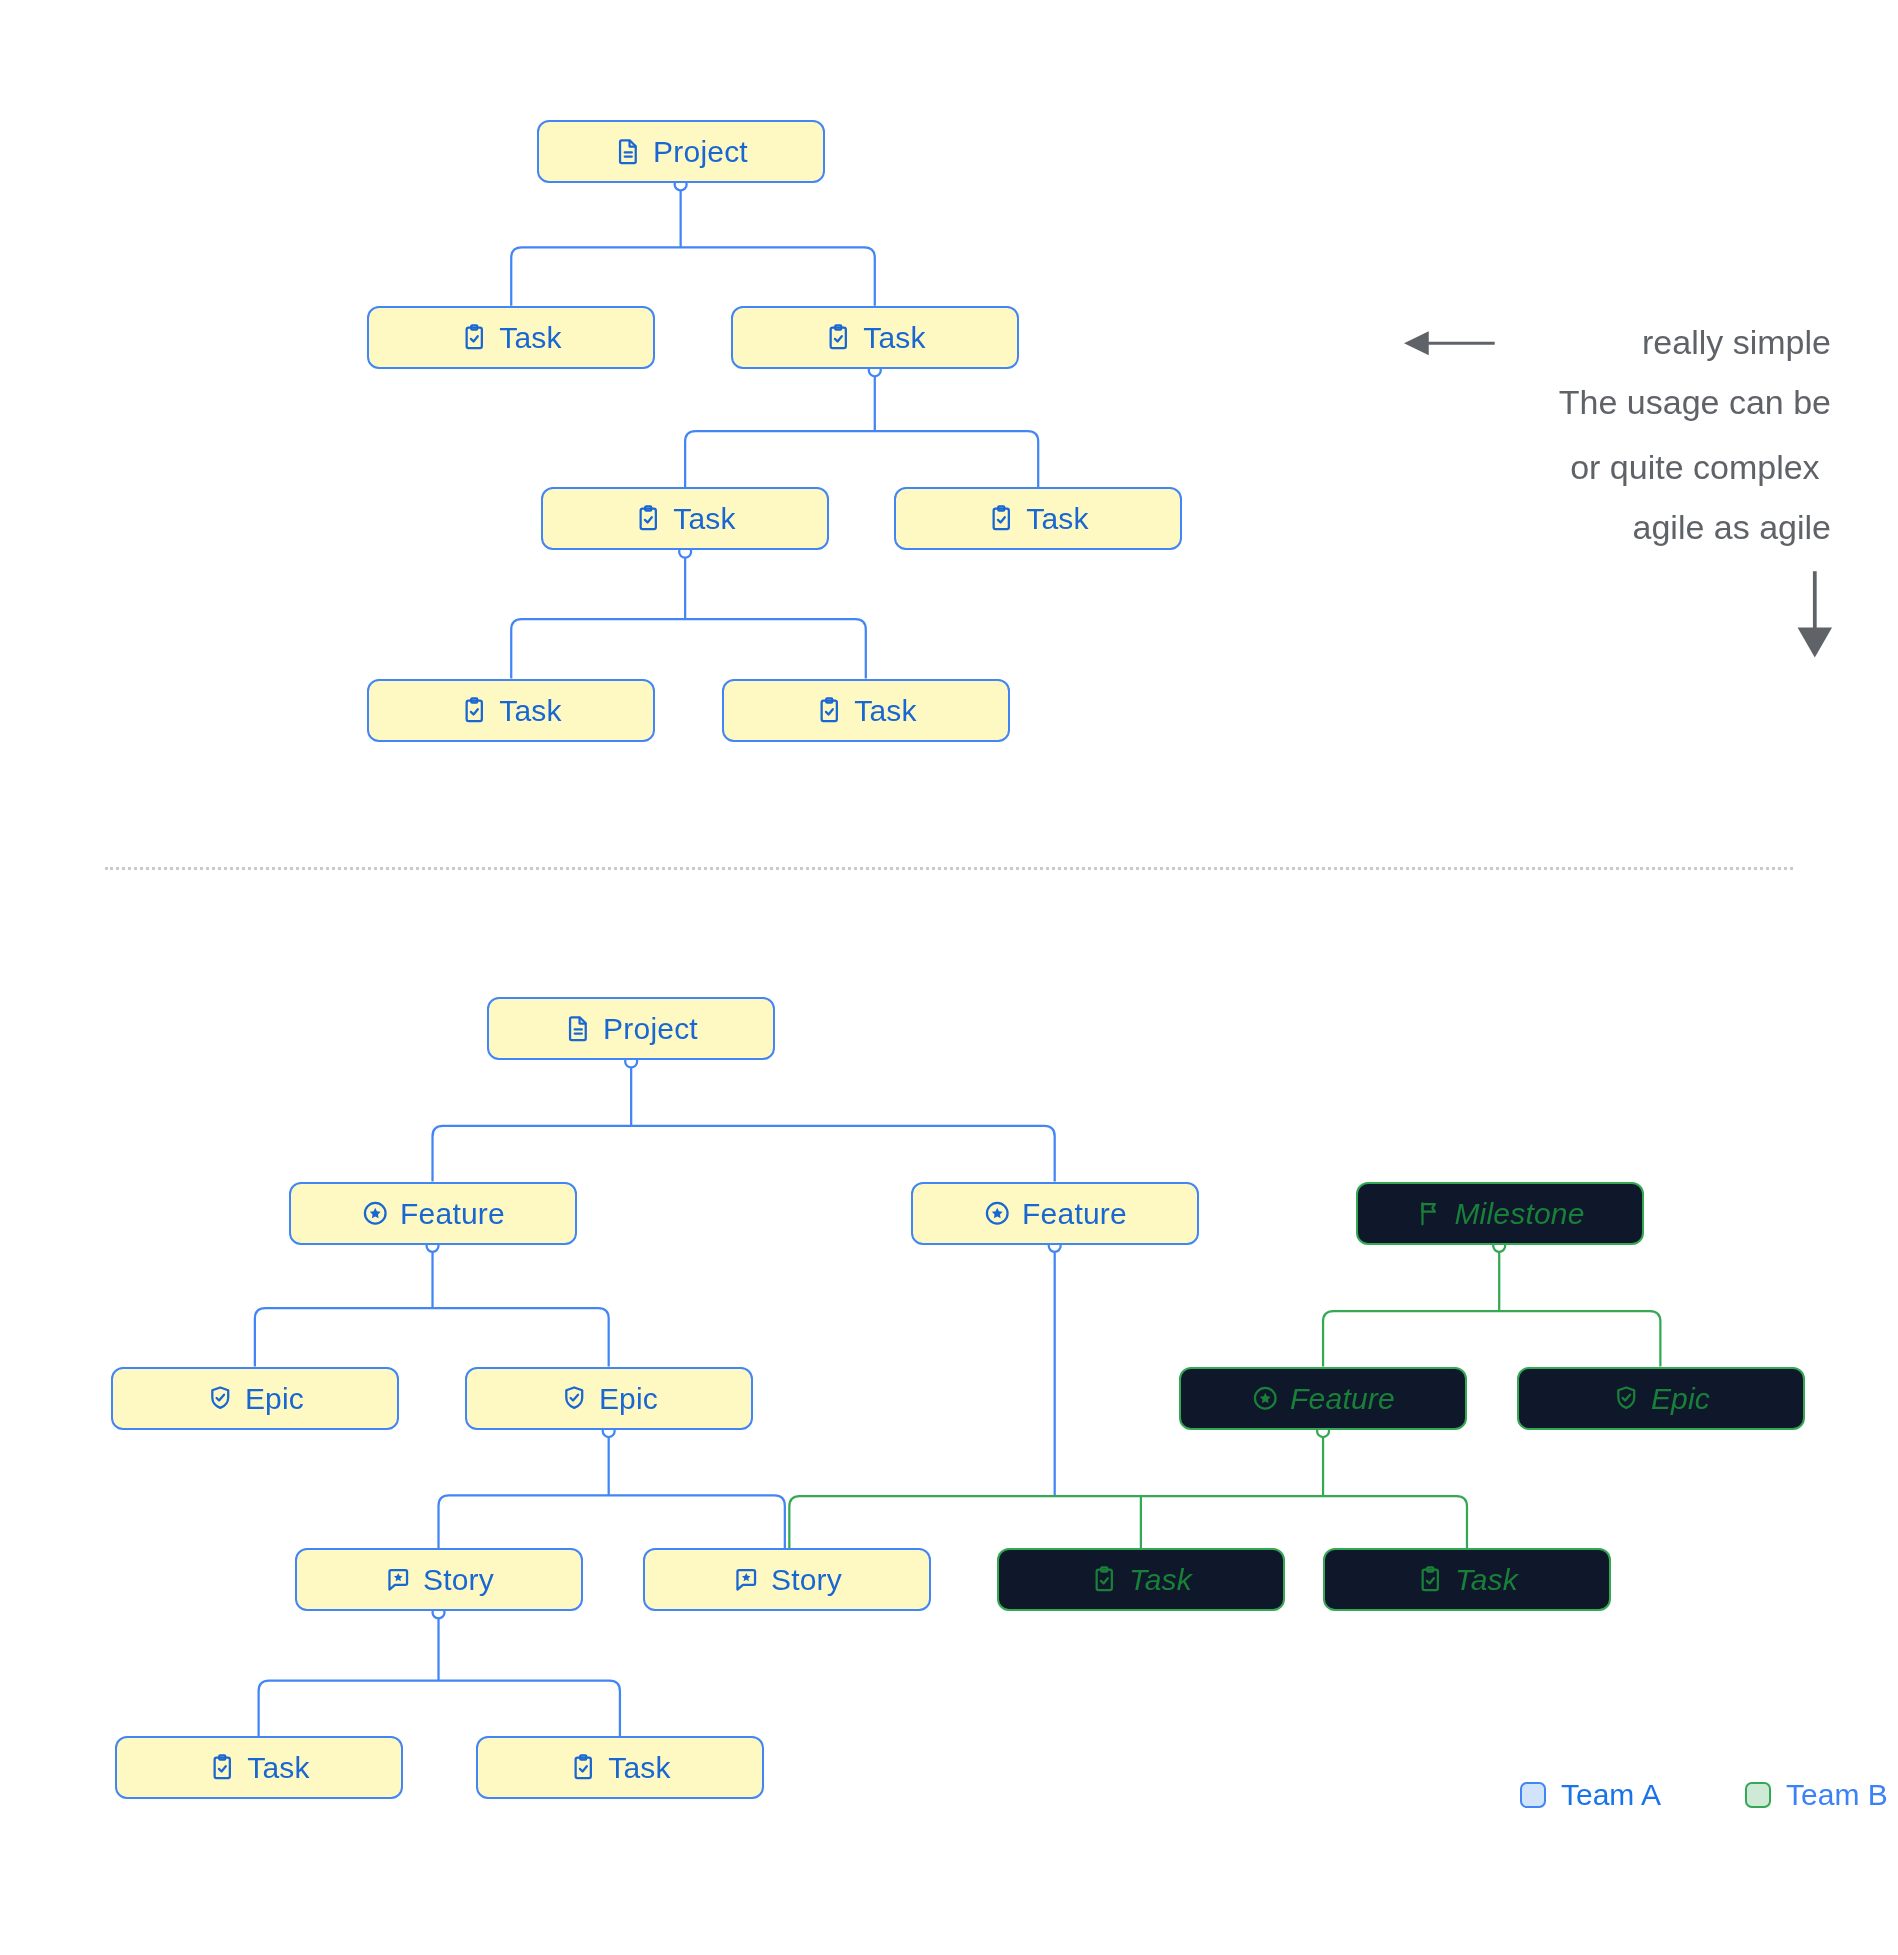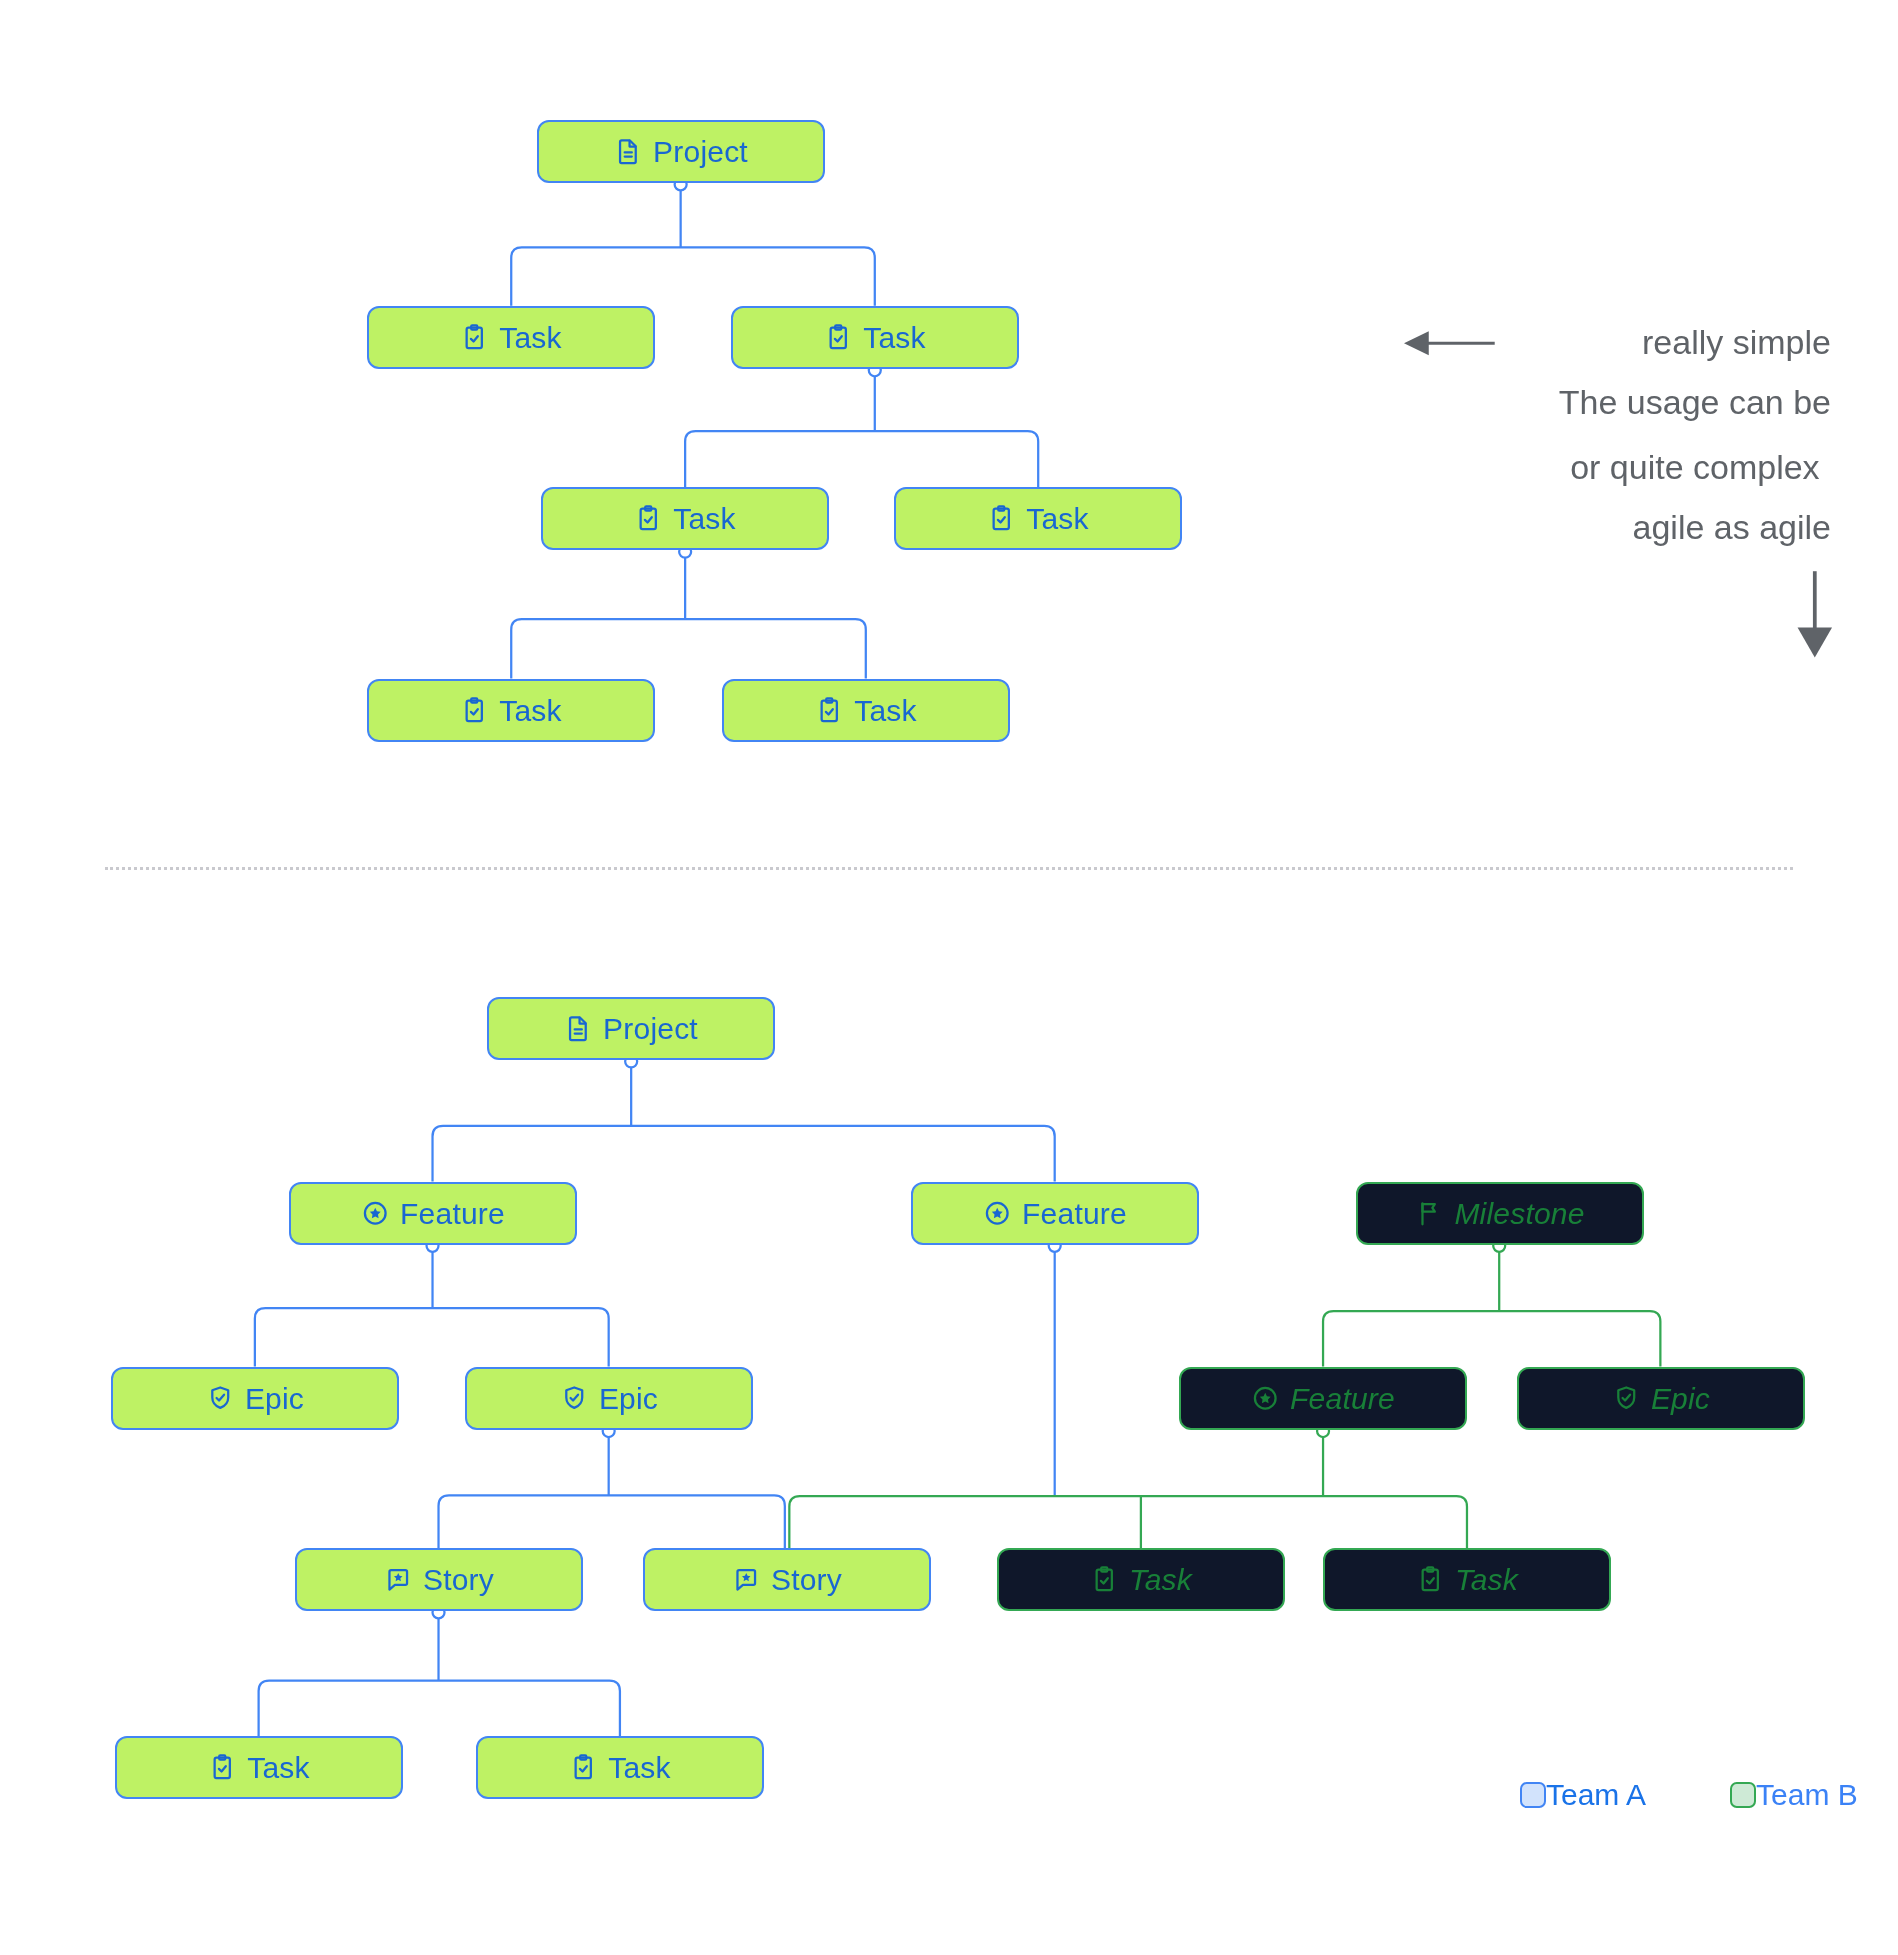--- a/index.html
+++ b/index.html
@@ -4,35 +4,35 @@
 <style>
   html,body{margin:0;padding:0;background:#ffffff;}
   body{width:1898px;height:1955px;position:relative;overflow:hidden;
        font-family:"Liberation Sans","DejaVu Sans",sans-serif;}
   #stage{position:absolute;inset:0;width:1898px;height:1955px;}
   svg.layer{position:absolute;left:0;top:0;width:1898px;height:1955px;pointer-events:none;}
 
   .node{position:absolute;width:288px;height:63px;box-sizing:border-box;
         border:2.2px solid;border-radius:12px;display:flex;align-items:center;
         justify-content:center;gap:10.5px;font-size:30px;font-weight:500;letter-spacing:0.2px;}
-  .team-a{background:#bef264;border-color:#4285F4;color:#1967D2;}
+  .team-a{background:#fef9c3;border-color:#4285F4;color:#1967D2;}
   .team-b{background:#0f172a;border-color:#34A853;color:#188038;font-style:italic;}
   .nicon{width:28.5px;height:28.5px;display:inline-flex;flex:0 0 auto;}
   .nicon svg{width:100%;height:100%;}
 
   .annotation{position:absolute;top:312px;right:67px;text-align:right;
               font-size:34px;line-height:60px;color:#5F6368;}
   .annotation .para2{margin-top:5.2px;text-align:center;}
 
   .divider{position:absolute;left:105px;top:867px;width:1688px;height:0;
            border-top:3px dotted #C9C9CE;}
 
   .legend{position:absolute;left:1472px;top:1778px;display:flex;align-items:center;gap:36px;
           font-size:30px;font-weight:500;}
-  .legend .item{display:flex;align-items:center;padding-left:48px;}
+  .legend .item{display:flex;align-items:center;gap:15px;padding-left:48px;}
   .swatch{width:26px;height:26px;box-sizing:border-box;border-radius:6.7px;border:2.2px solid;}
   .swatch-a{background:#D2E3FC;border-color:#4285F4;}
   .swatch-b{background:#CEEAD6;border-color:#34A853;}
   .legend .label-a{color:#1A73E8;}
   .legend .label-b{color:#3b82f6;}
 </style>
 </head>
 <body>
 
 <svg width="0" height="0" style="position:absolute" aria-hidden="true">

